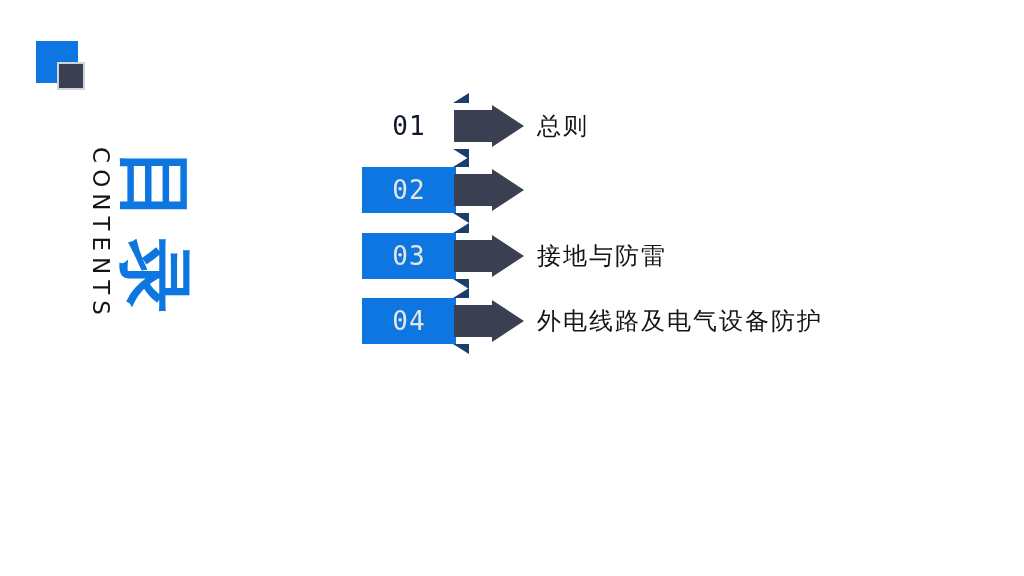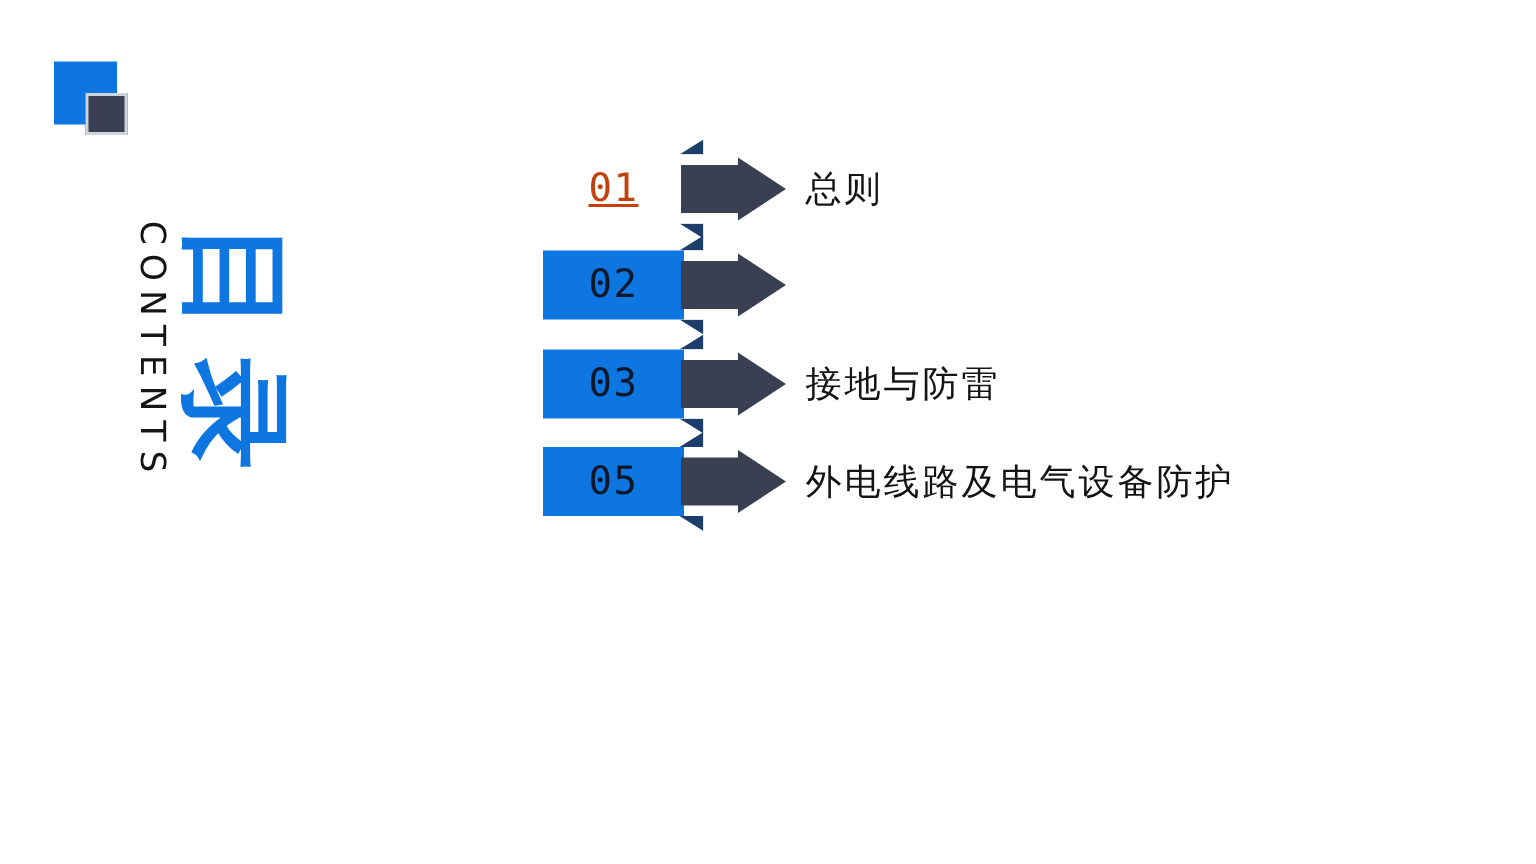--- a/index.html
+++ b/index.html
@@ -70,32 +70,31 @@
   .row2 { top: 167px; }
   .row3 { top: 233px; text-align: center; }
   .row4 { top: 298px; }
   .row5 { top: 363px; }
 
   .num-box {
     position: absolute;
     left: 0; top: 0;
     width: 94px; height: 46px;
     background: #0d76e0;
-    color: #0f172a;
+    color: #e5e5e5;
     display: flex;
     align-items: center;
     justify-content: center;
     font-family: "DejaVu Sans Mono", monospace;
     font-size: 26px;
     letter-spacing: 1px;
   }
   .num-box.plain {
     background: transparent;
-    color: #c2410c;
-    text-decoration: underline;
+    color: #0f172a;
   }
 
   .fold {
     position: absolute;
     left: 91px;
     width: 16px; height: 10px;
     background: #1d3d6b;
   }
   .fold-top {
     top: -10px;
@@ -162,21 +161,21 @@
     <div class="num-box">03</div>
     <div class="fold fold-top"></div>
     <div class="fold fold-bottom"></div>
     <svg class="arrow-svg" viewBox="0 0 70 46">
       <polygon points="0,7 38,7 38,2 70,23 38,44 38,39 0,39"></polygon>
     </svg>
     <div class="toc-label">接地与防雷</div>
   </div>
 
   <div class="toc-row row4">
-    <div class="num-box">05</div>
+    <div class="num-box">04</div>
     <div class="fold fold-top"></div>
     <div class="fold fold-bottom"></div>
     <svg class="arrow-svg" viewBox="0 0 70 46">
       <polygon points="0,7 38,7 38,2 70,23 38,44 38,39 0,39"></polygon>
     </svg>
     <div class="toc-label">外电线路及电气设备防护</div>
   </div>
 
 
 </div>

